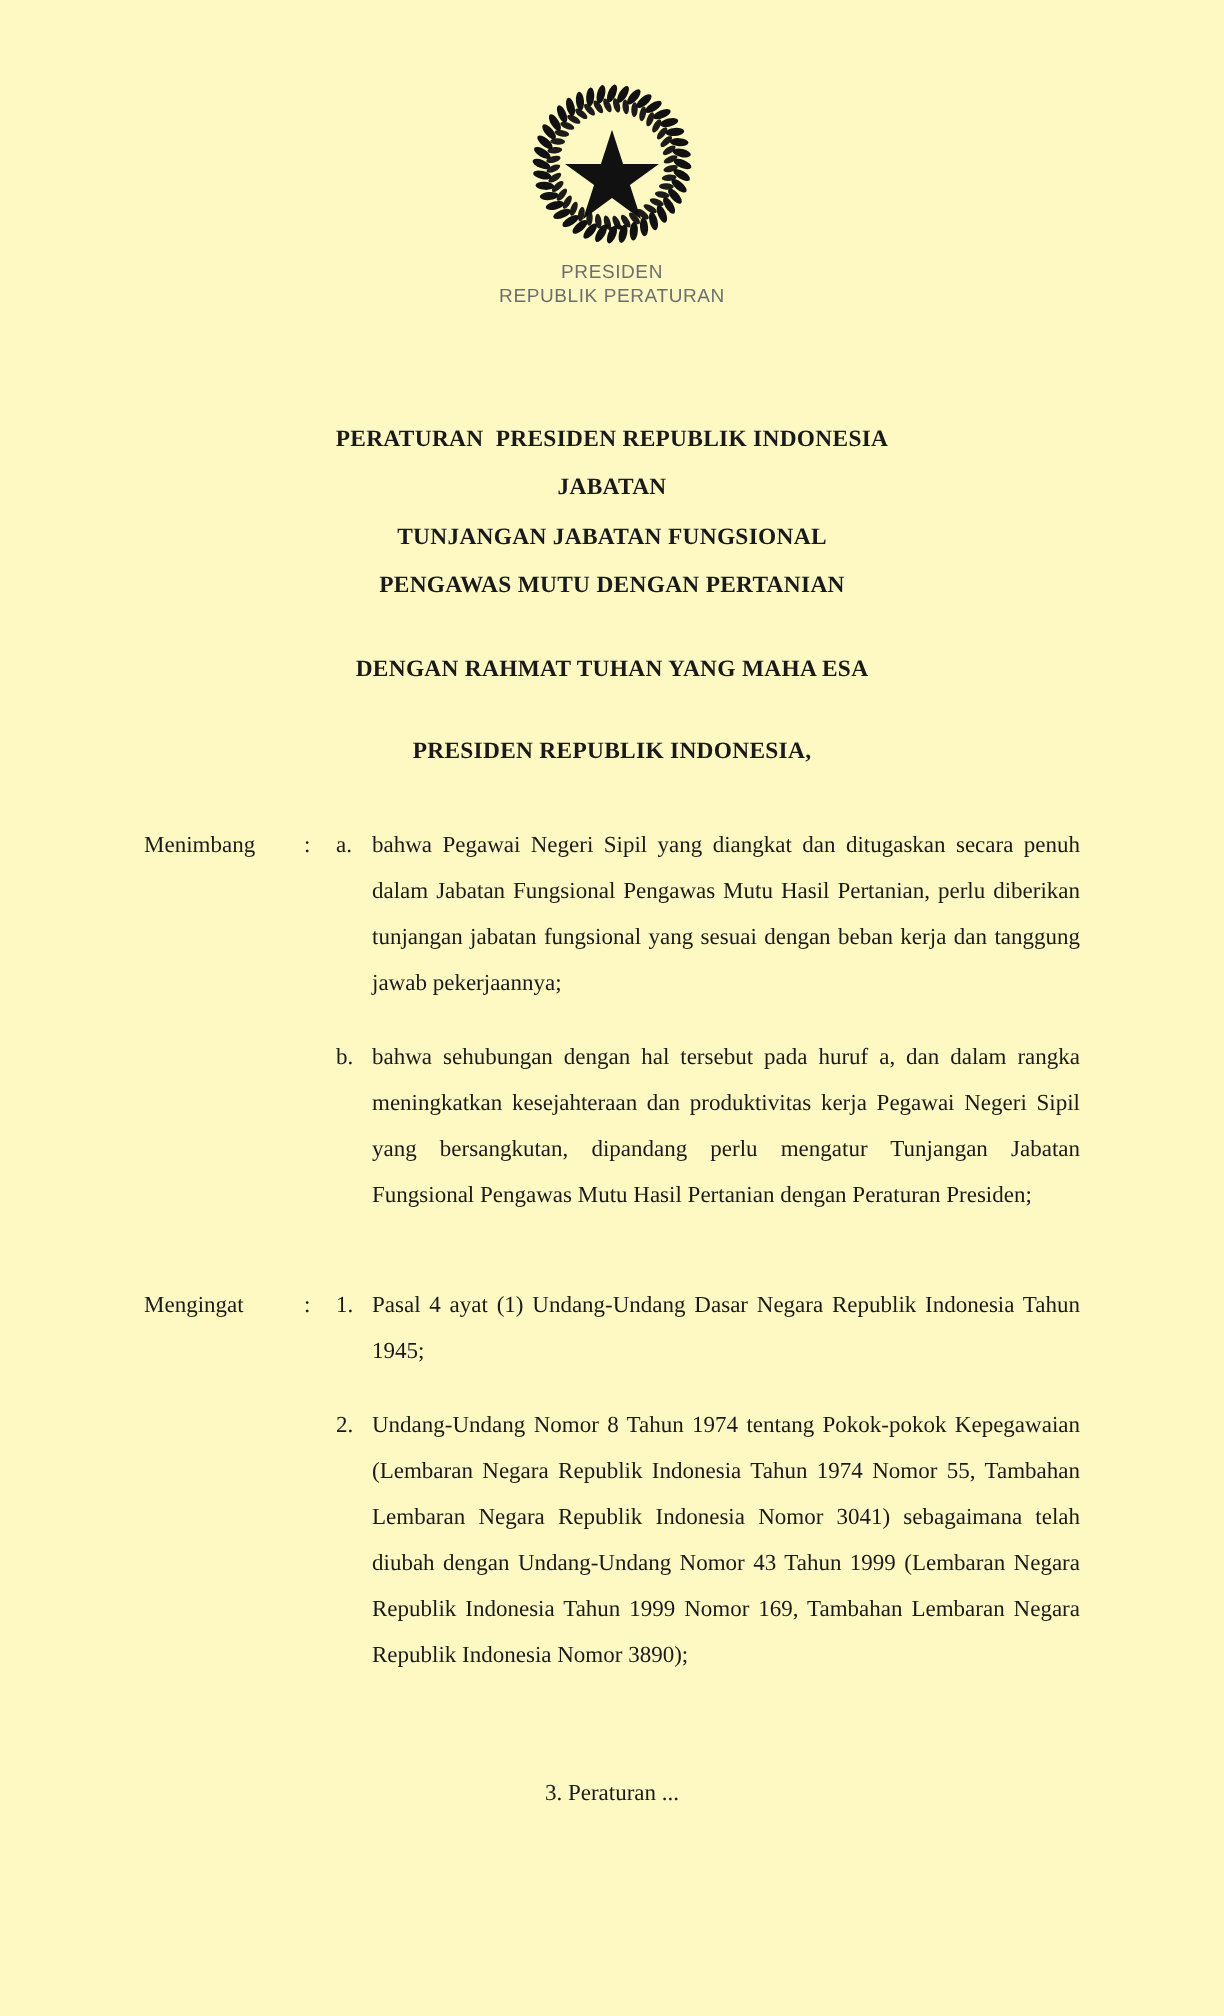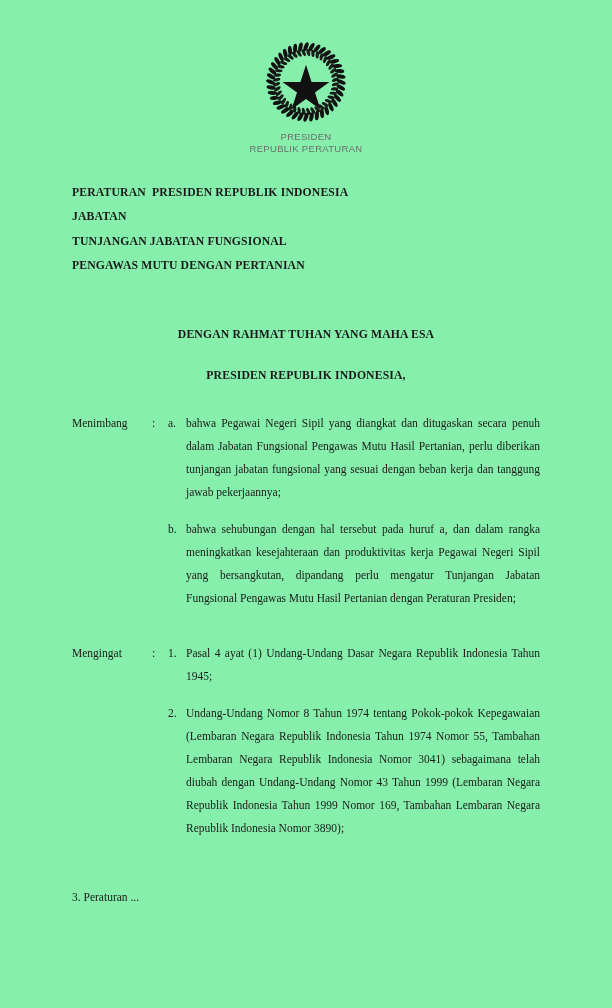--- a/index.html
+++ b/index.html
@@ -4,21 +4,21 @@
 <style>
   html, body {
     margin: 0;
     padding: 0;
     background: #ffffff;
   }
   .page {
     position: relative;
     width: 612px;
     height: 1008px;
-    background: #86efac;
+    background: #fef9c3;
     margin: 0 auto;
     overflow: hidden;
     font-family: "Liberation Serif", "DejaVu Serif", serif;
     color: #1a1a1a;
   }
 
   
   .emblem-block {
     position: absolute;
     left: 0;
@@ -41,21 +41,22 @@
     color: #6d6d6d;
     text-align: center;
   }
   .emblem-caption span { display: block; }
 
   
   .title-block {
     position: absolute;
     left: 72px;
     right: 72px;
-    top: 181px;
+    top: 208px;
+    text-align: center;
   }
   .title-line {
     font-weight: bold;
     font-size: 11.7px;
     line-height: 24.3px;
     letter-spacing: 0.15px;
     white-space: pre;
   }
 
   
@@ -125,21 +126,21 @@
   .item-text.justify-all {
     text-align-last: left;
   }
 
   
   .catchword {
     position: absolute;
     left: 72px;
     right: 72px;
     top: 886px;
-    text-align: left;
+    text-align: center;
     font-size: 11.5px;
     line-height: 23px;
   }
 </style>
 </head>
 <body>
 
 <div class="page">
 
   <div class="emblem-block">

